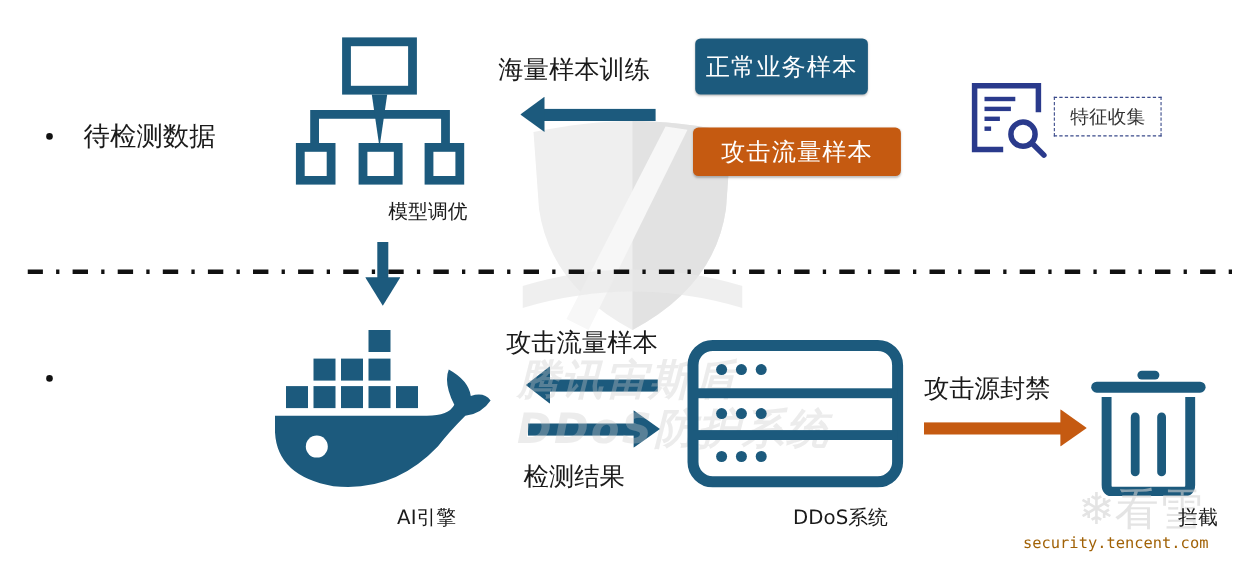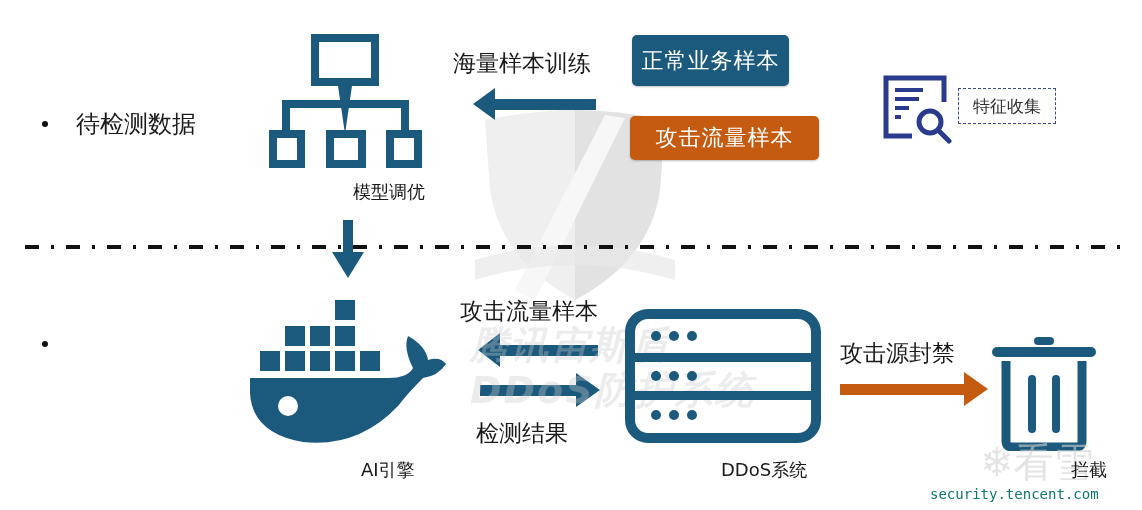--- a/index.html
+++ b/index.html
@@ -12,21 +12,21 @@
   .flow-text { position:absolute; font-size:23px; color:#1a1a1a; white-space:nowrap; }
   .sample-box { position:absolute; border-radius:5px; color:#fff; font-size:22px; display:flex;
                 align-items:center; justify-content:center; letter-spacing:1px;
                 box-shadow: 0 1px 2px rgba(0,0,0,0.25); }
   .feature-box { position:absolute; border:1.5px dashed #3a4a8a; font-size:17px; color:#333;
                  display:flex; align-items:center; justify-content:center; }
   .divider { position:absolute; left:25px; top:244px; width:1098px; height:6px; }
   .watermark-text { position:absolute; font-size:38px; font-style:italic; font-weight:bold;
                     color:rgba(200,200,200,0.35); white-space:nowrap; letter-spacing:2px; }
   .footer-url { position:absolute; font-family:"DejaVu Sans Mono","Liberation Mono",monospace;
-                font-size:14px; color:#0f766e; }
+                font-size:14px; color:#a16207; }
   .kanxue { position:absolute; font-size:40px; color:rgba(210,210,210,0.6); white-space:nowrap; }
 </style>
 </head>
 <body>
 
 <svg class="abs" style="left:475px;top:110px;" width="200" height="190" viewBox="0 0 200 190">
   <path d="M10 10 Q60 0 100 0 Q140 0 190 10 L185 80 Q175 150 100 190 Q25 150 15 80 Z" fill="#efefef"></path>
   <path d="M100 0 Q140 0 190 10 L185 80 Q175 150 100 190 Z" fill="#e2e2e2"></path>
   <path d="M130 5 L150 8 L60 190 L40 180 Z" fill="#f7f7f7"></path>
   <path d="M0 150 Q100 120 200 150 L200 170 Q100 140 0 170 Z" fill="#e8e8e8" opacity="0.7"></path>

